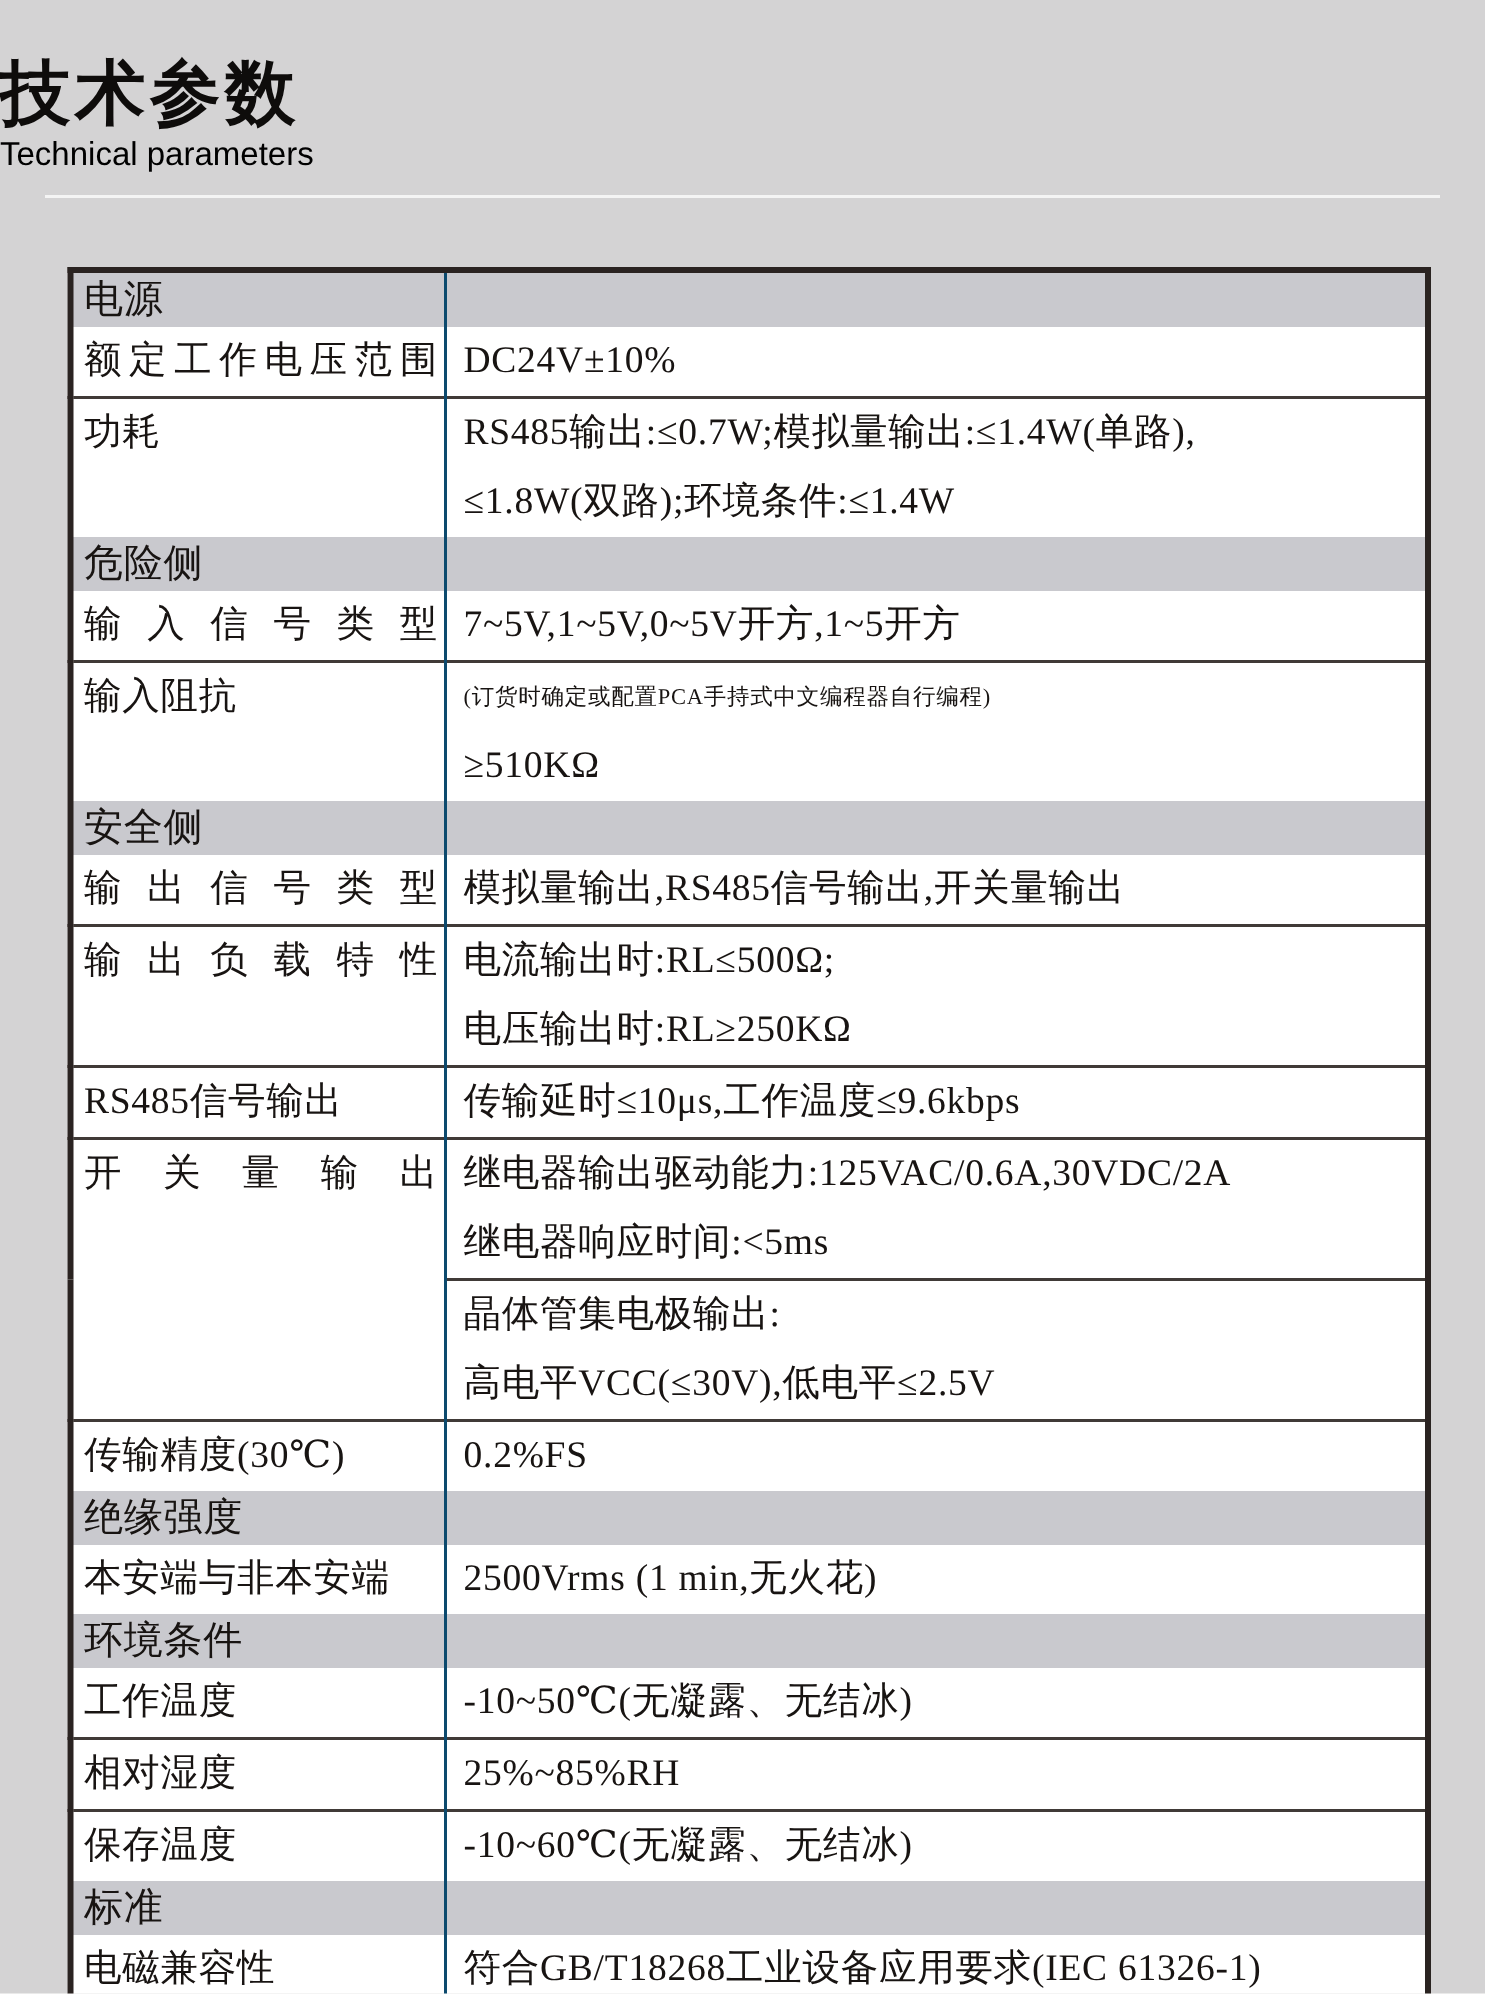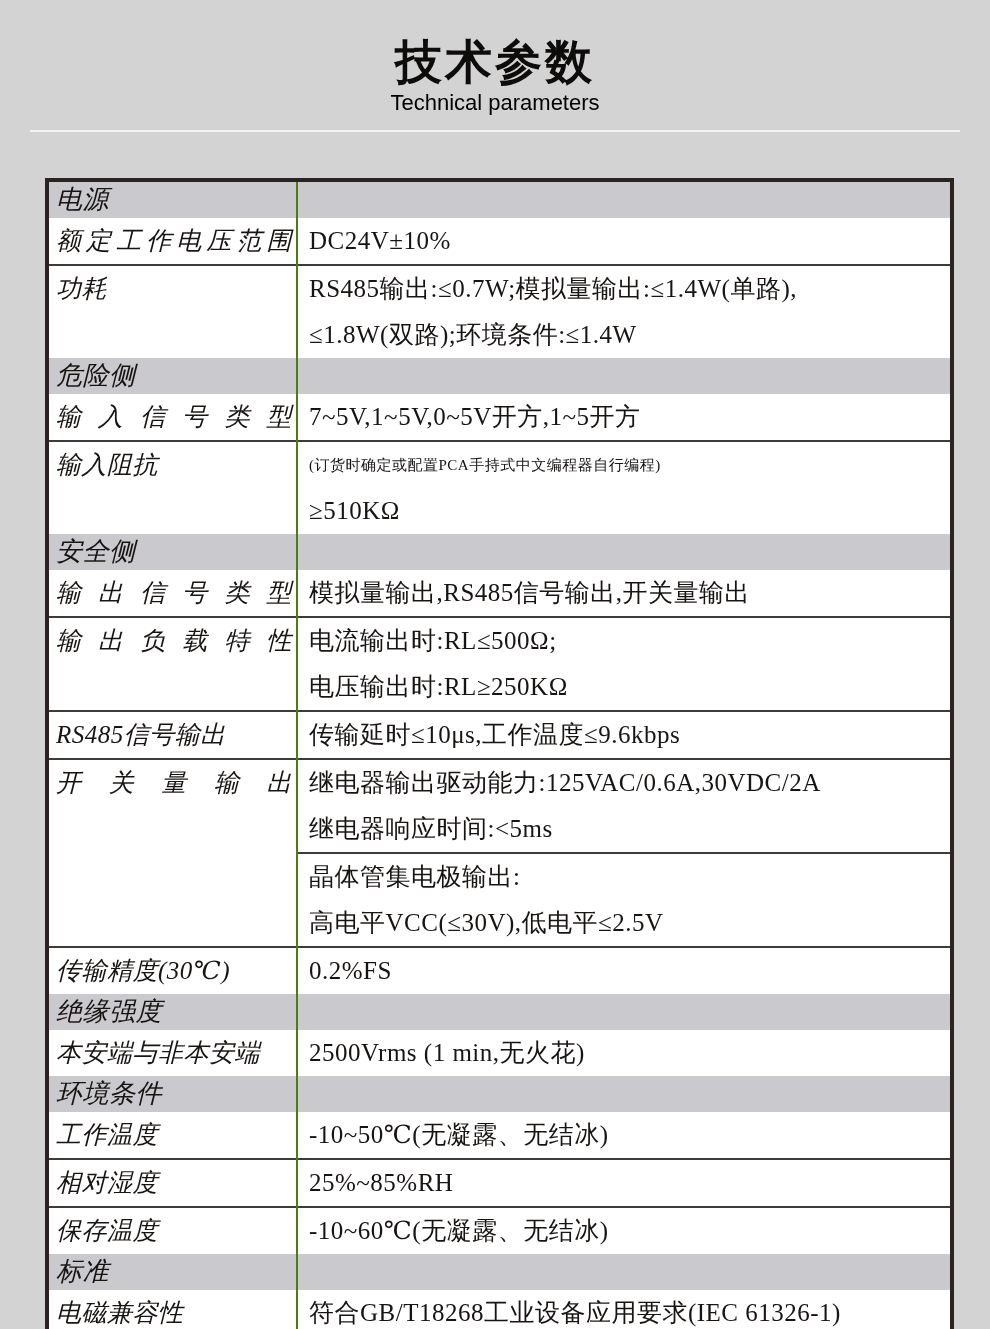--- a/index.html
+++ b/index.html
@@ -9,21 +9,20 @@
   body {
     width: 990px;
     height: 1329px;
     background: #d4d3d4;
     font-family: "Liberation Serif", "DejaVu Serif", serif;
     color: #181412;
     overflow: hidden;
   }
   .header {
     padding-top: 36px;
-    text-align: center;
   }
   .title {
     font-family: "Liberation Sans", "DejaVu Sans", sans-serif;
     font-size: 47px;
     font-weight: 900;
     letter-spacing: 3px;
     color: #0e0c0b;
     line-height: 1.1;
   }
   .subtitle {
@@ -48,24 +47,23 @@
   }
   col.c1 { width: 250px; }
   col.c2 { width: 655px; }
   td {
     padding: 0;
     vertical-align: top;
     font-size: 25px;
     letter-spacing: 0.5px;
   }
   td.label {
-    border-right: 2px solid #4d7c0f;
+    border-right: 2px solid #0c4a6e;
     padding-left: 7px;
     padding-right: 4px;
-    font-style: italic;
   }
   td.value {
     padding-left: 11px;
     padding-right: 6px;
   }
   tr.section td {
     background: #c9c9ce;
     height: 36px;
     line-height: 36px;
     font-size: 26px;

